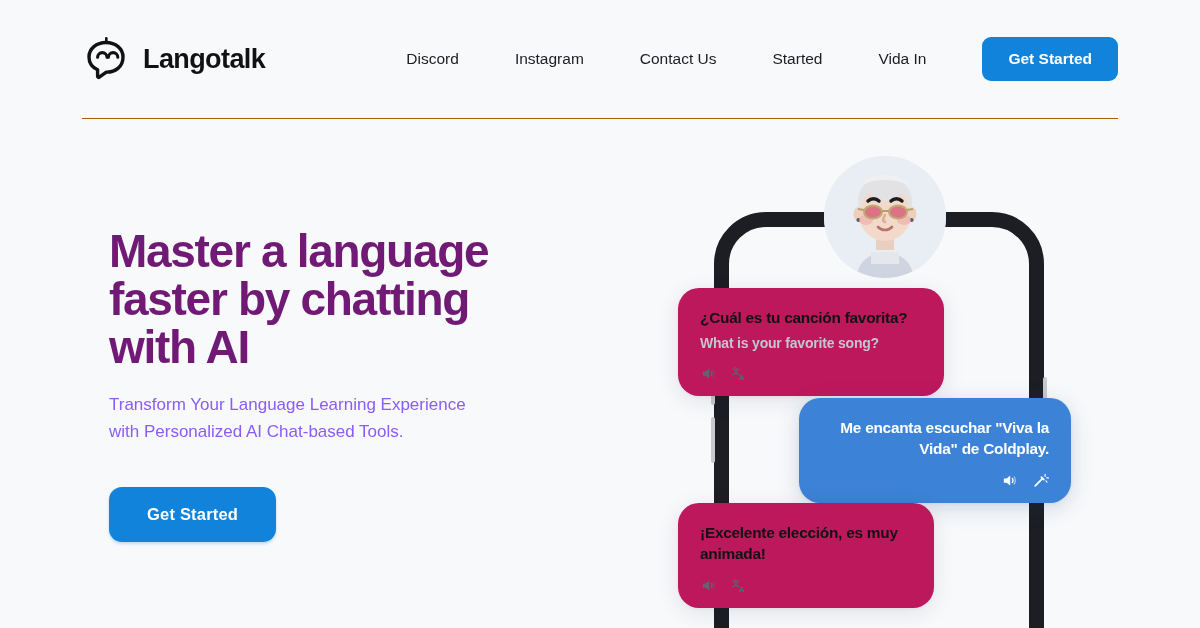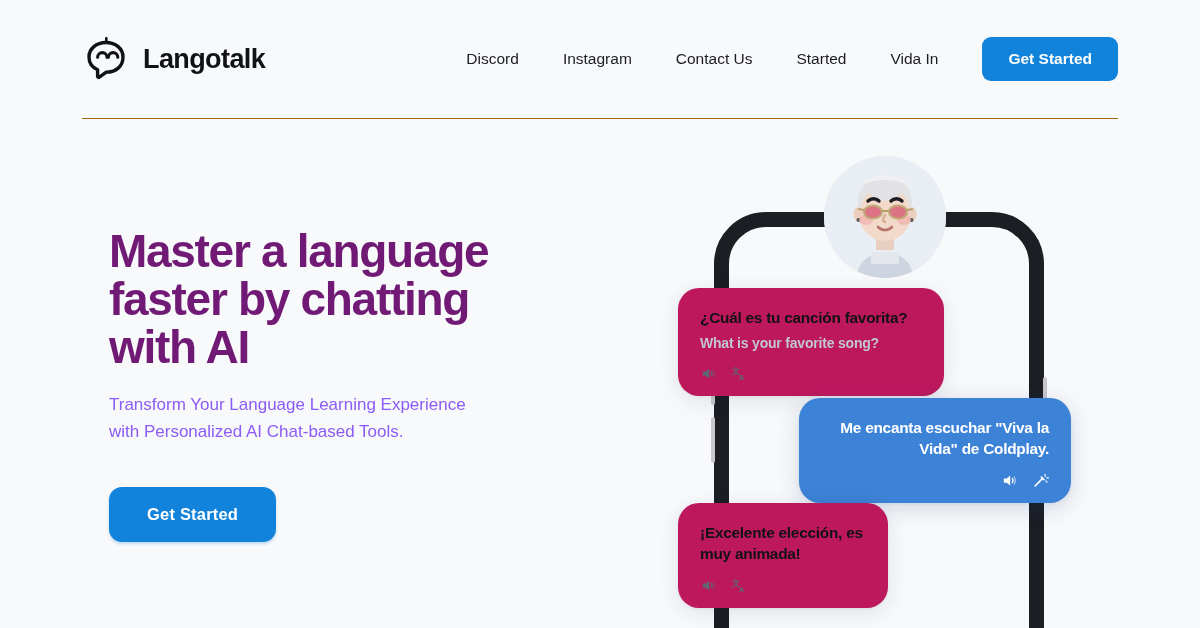--- a/index.html
+++ b/index.html
@@ -54,21 +54,21 @@
     font-size: 27px;
     font-weight: bold;
     letter-spacing: -0.6px;
     color: #111214;
     line-height: 1;
   }
 
   .nav {
     display: flex;
     align-items: center;
-    gap: 0;
+    gap: 12px;
   }
 
   .nav-link {
     font-size: 15.5px;
     color: #1c1d21;
     padding: 0 22px;
     line-height: 1;
     white-space: nowrap;
     cursor: pointer;
     text-decoration: none;
@@ -189,21 +189,21 @@
   }
 
   .bubble-user {
     background: #3c82d6;
     box-shadow: 0 5px 22px rgba(24,60,110,0.18), 0 1px 3px rgba(24,34,54,0.06);
     text-align: right;
   }
 
   .bubble-1 { left: 18px;  top: 148px; width: 266px; }
   .bubble-2 { left: 139px; top: 258px; width: 272px; }
-  .bubble-3 { left: 18px;  top: 363px; width: 210px; }
+  .bubble-3 { left: 18px;  top: 363px; width: 256px; }
 
   .b-text {
     font-size: 15.4px;
     font-weight: bold;
     line-height: 1.35;
     color: #111214;
     letter-spacing: -0.25px;
   }
 
   .bubble-user .b-text { color: #ffffff; }

